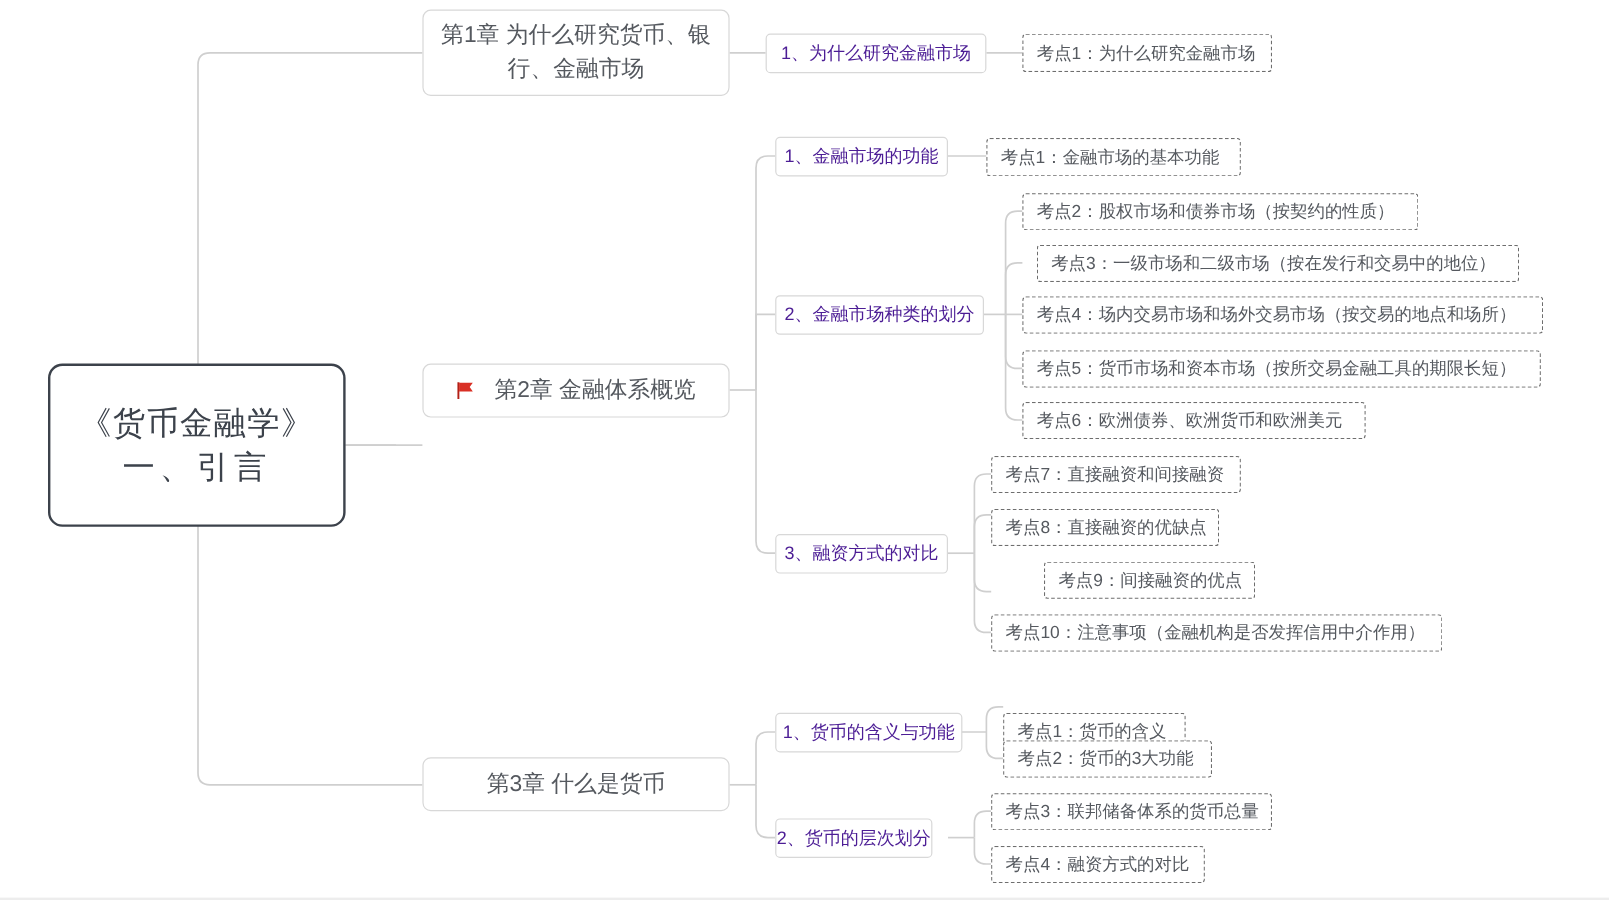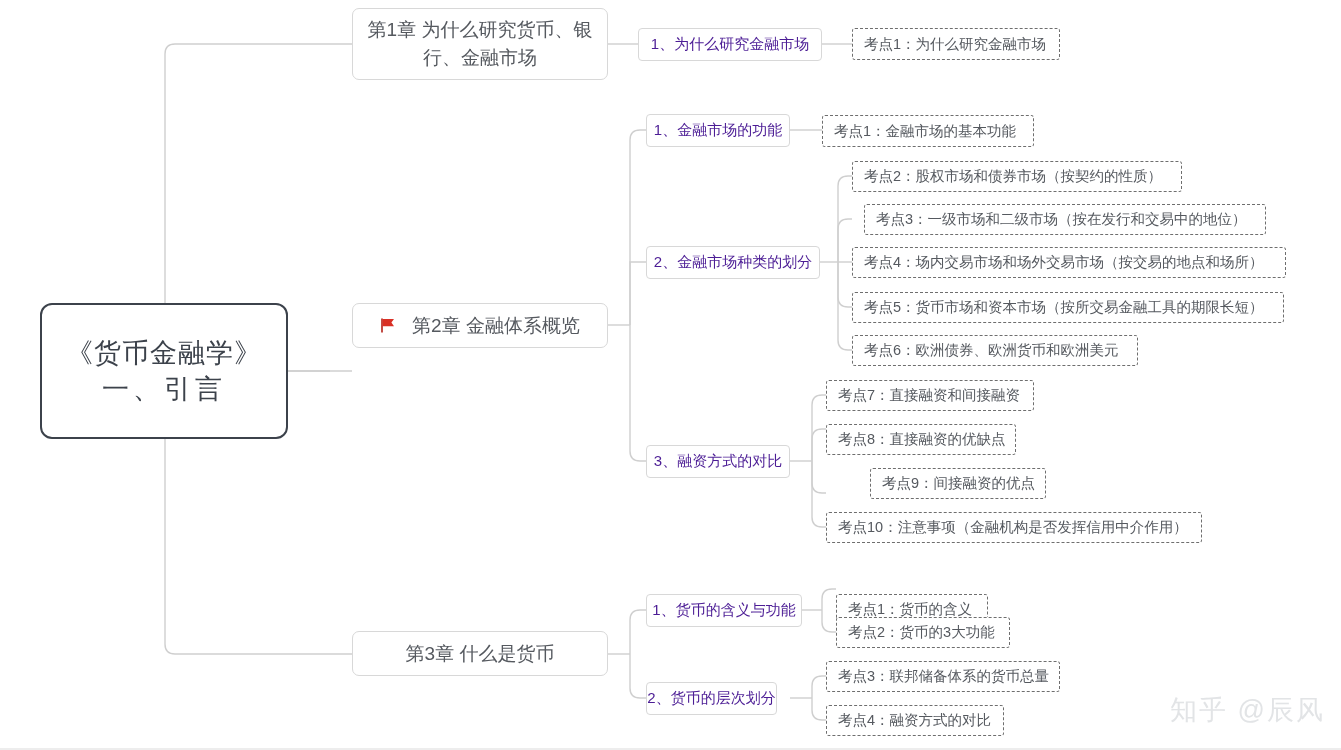--- a/index.html
+++ b/index.html
@@ -196,15 +196,14 @@
   <div class="node sub" style="left:646px;top:682px;width:131px;height:33px;">
     <span>2、货币的层次划分</span>
   </div>
   <div class="node leaf" style="left:826px;top:661px;width:234px;height:31px;">
     <span>考点3：联邦储备体系的货币总量</span>
   </div>
   <div class="node leaf" style="left:826px;top:705px;width:178px;height:31px;">
     <span>考点4：融资方式的对比</span>
   </div>
 
-  <div class="watermark">知乎 @辰风</div>
   <div class="bottomrule"></div>
 </div>
 
 </body></html>

